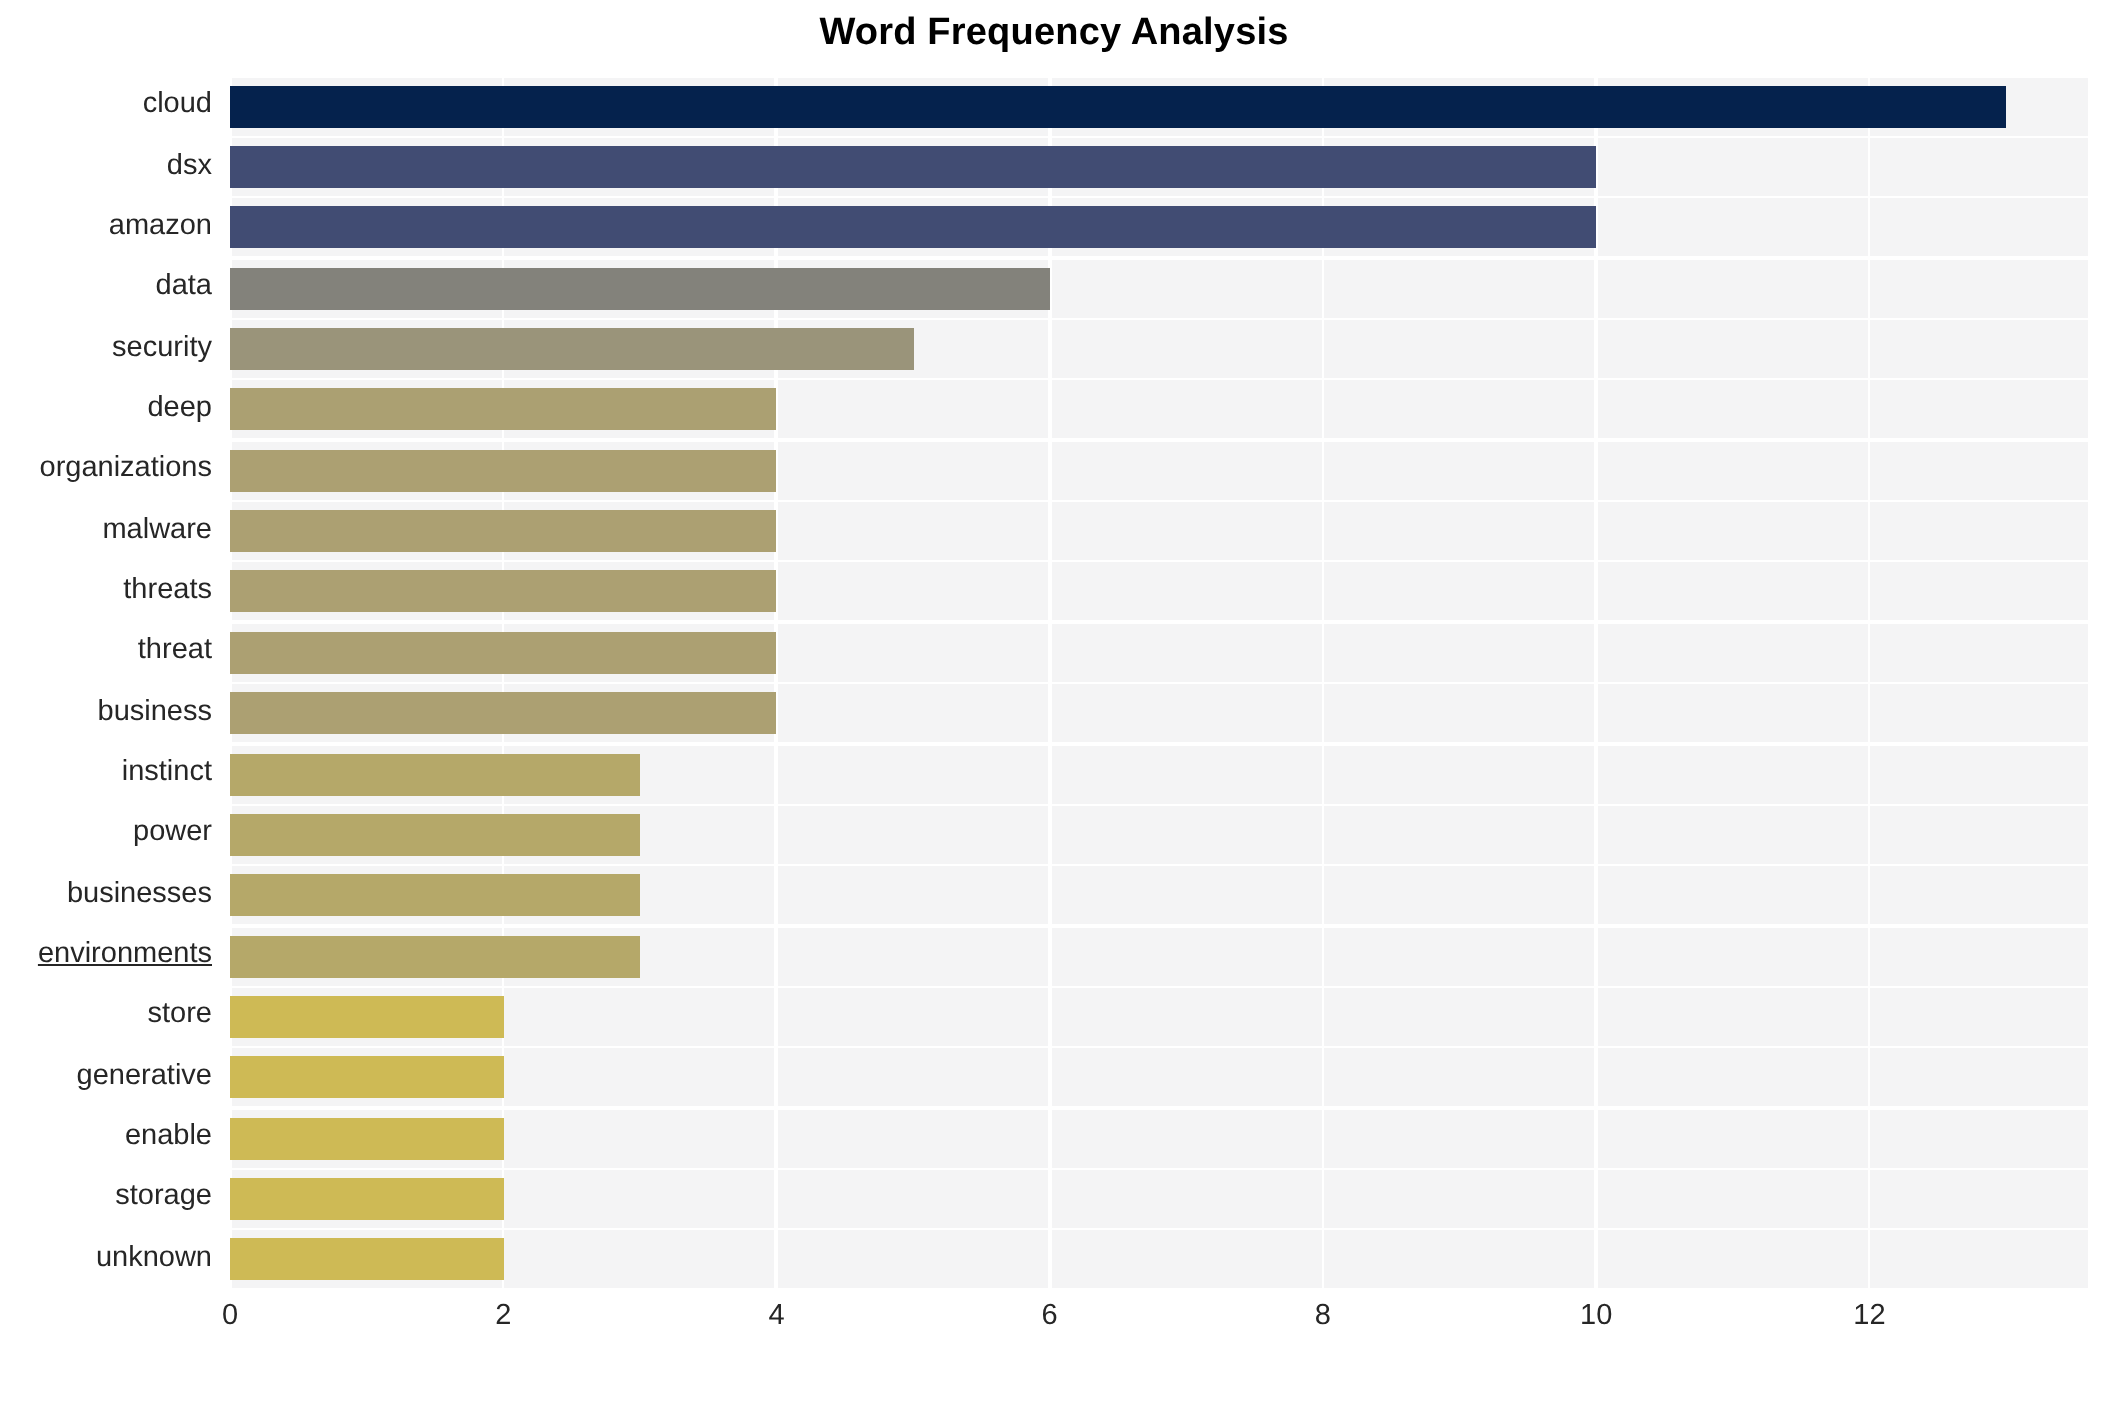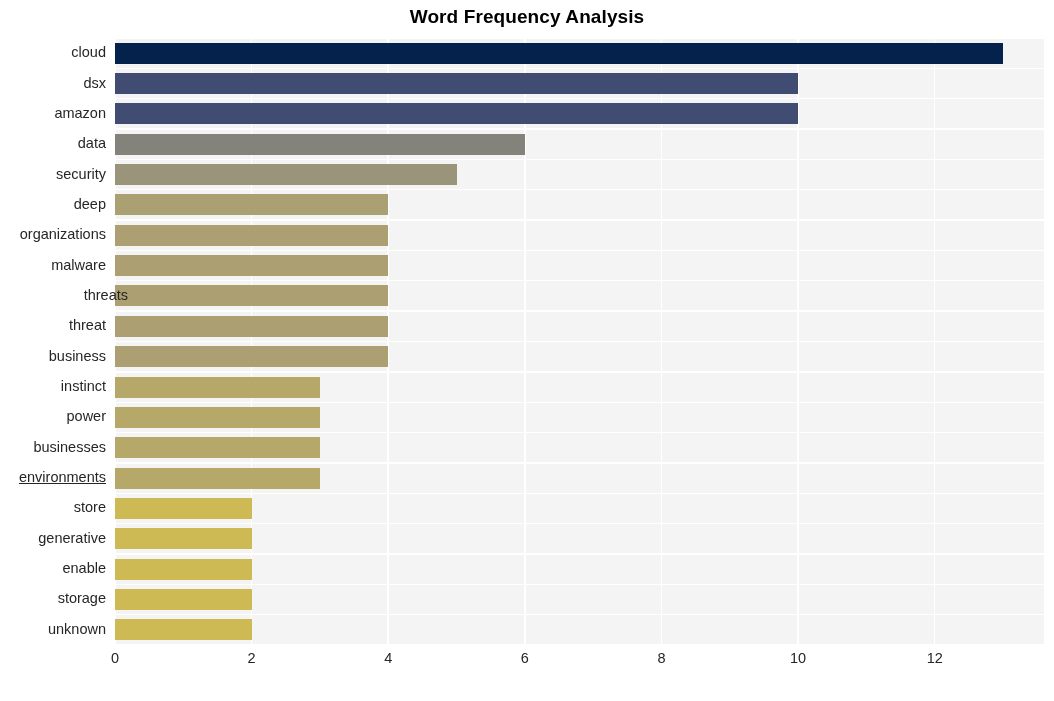--- a/index.html
+++ b/index.html
@@ -161,21 +161,21 @@
 
   <div id="ylabels">
       <div class="ylabel-wrap" style="top: 45.175px;">cloud</div>
       <div class="ylabel-wrap" style="top: 75.525px;">dsx</div>
       <div class="ylabel-wrap" style="top: 105.875px;">amazon</div>
       <div class="ylabel-wrap" style="top: 136.225px;">data</div>
       <div class="ylabel-wrap" style="top: 166.575px;">security</div>
       <div class="ylabel-wrap" style="top: 196.925px;">deep</div>
       <div class="ylabel-wrap" style="top: 227.275px;">organizations</div>
       <div class="ylabel-wrap" style="top: 257.625px;">malware</div>
-      <div class="ylabel-wrap" style="top: 287.975px; margin-left: 22px;">threats</div>
+      <div class="ylabel-wrap" style="top: 287.975px;">threats</div>
       <div class="ylabel-wrap" style="top: 318.325px;">threat</div>
       <div class="ylabel-wrap" style="top: 348.675px;">business</div>
       <div class="ylabel-wrap" style="top: 379.025px;">instinct</div>
       <div class="ylabel-wrap" style="top: 409.375px;">power</div>
       <div class="ylabel-wrap" style="top: 439.725px;">businesses</div>
       <div class="ylabel-wrap" style="top: 470.075px; text-decoration: underline;">environments</div>
       <div class="ylabel-wrap" style="top: 500.425px;">store</div>
       <div class="ylabel-wrap" style="top: 530.775px;">generative</div>
       <div class="ylabel-wrap" style="top: 561.125px;">enable</div>
       <div class="ylabel-wrap" style="top: 591.475px;">storage</div>

